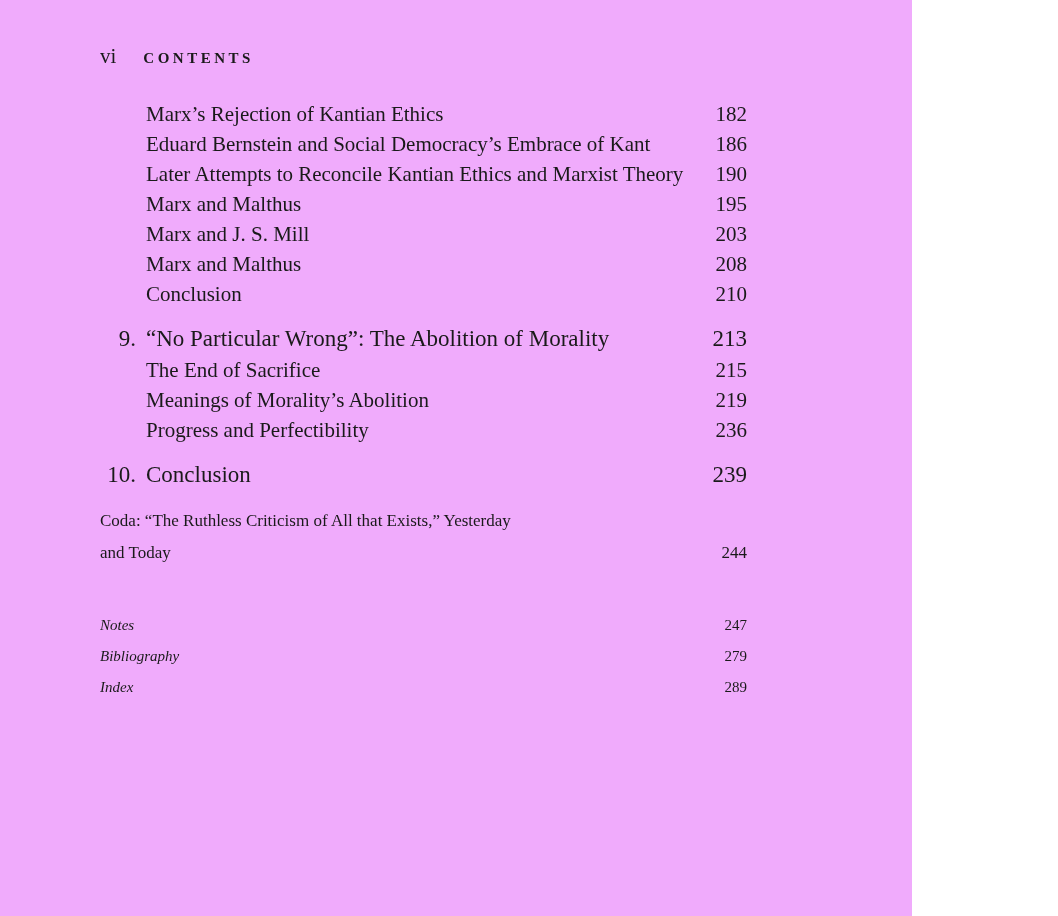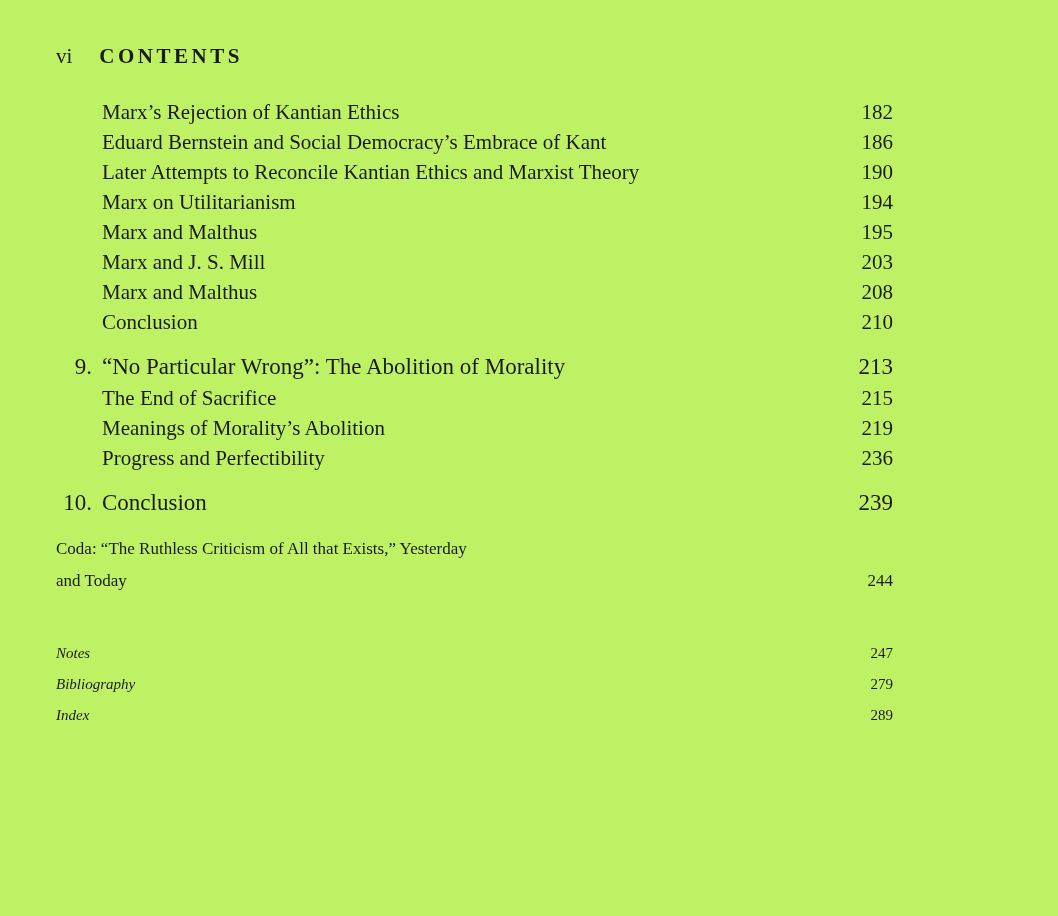--- a/index.html
+++ b/index.html
@@ -3,39 +3,39 @@
 <meta charset="utf-8">
 <style>
   html, body {
     margin: 0;
     padding: 0;
     background: #ffffff;
   }
   .page {
     position: relative;
     box-sizing: border-box;
-    width: 1058px;
+    width: 912px;
     height: 916px;
-    background: #bef264;
+    background: #f0abfc;
     color: #1a1a1a;
     font-family: "Liberation Serif", serif;
-    padding: 44px 165px 0 56px;
+    padding: 44px 165px 0 100px;
     overflow: hidden;
   }
   .running-head {
     display: flex;
     align-items: baseline;
     line-height: 24px;
   }
   .folio {
     font-size: 21px;
   }
   .head-title {
     margin-left: 27px;
-    font-size: 21px;
+    font-size: 15px;
     font-weight: 600;
     letter-spacing: 3.5px;
     text-align: right;
   }
   .toc {
     margin-top: 29px;
   }
   .row {
     display: flex;
     align-items: flex-start;
@@ -103,24 +103,20 @@
     </div>
     <div class="row sub">
       <span class="label">Eduard Bernstein and Social Democracy’s Embrace of Kant</span>
       <span class="pagenum">186</span>
     </div>
     <div class="row sub">
       <span class="label">Later Attempts to Reconcile Kantian Ethics and Marxist Theory</span>
       <span class="pagenum">190</span>
     </div>
     <div class="row sub">
-      <span class="label">Marx on Utilitarianism</span>
-      <span class="pagenum">194</span>
-    </div>
-    <div class="row sub">
       <span class="label">Marx and Malthus</span>
       <span class="pagenum">195</span>
     </div>
     <div class="row sub">
       <span class="label">Marx and J. S. Mill</span>
       <span class="pagenum">203</span>
     </div>
     <div class="row sub">
       <span class="label">Marx and Malthus</span>
       <span class="pagenum">208</span>

